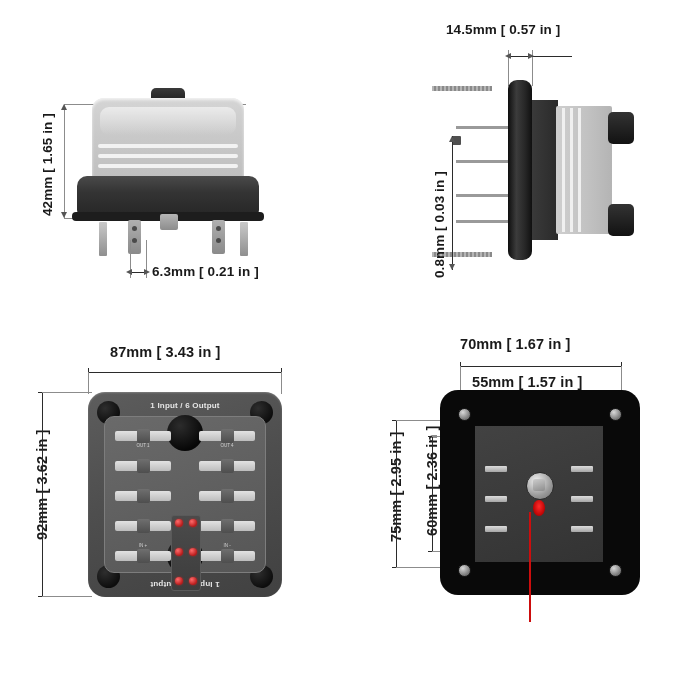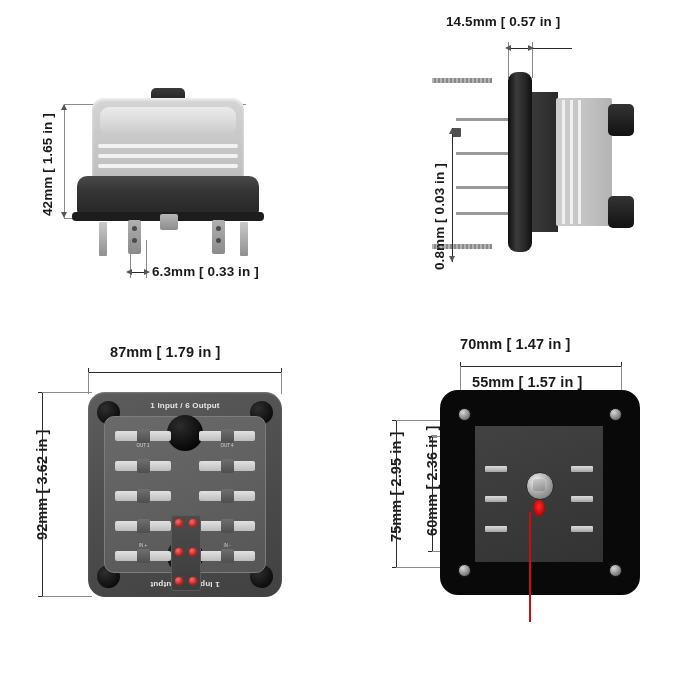--- a/index.html
+++ b/index.html
@@ -90,21 +90,21 @@
     background:linear-gradient(180deg,#b0b0b0,#8a8a8a);
     border-radius:2px;
   }
   .fe-term i{position:absolute;left:4px;width:5px;height:5px;background:#4a4a4a;border-radius:50%;}
   .fe-center-post{
     position:absolute;left:160px;top:214px;width:18px;height:16px;
     background:linear-gradient(180deg,#b5b5b5,#8d8d8d);border-radius:2px;
   }
 
   
-  #view-side-profile{left:360px;top:0;width:340px;height:320px;}
+  #view-side-profile{left:360px;top:8px;width:340px;height:320px;}
   .sp-bezel{
     position:absolute;left:148px;top:72px;width:24px;height:180px;
     background:linear-gradient(90deg,#0e0e0e 0%,#3c3c3c 35%,#272727 70%,#101010 100%);
     border-radius:9px;
   }
   .sp-body{
     position:absolute;left:170px;top:92px;width:28px;height:140px;
     background:linear-gradient(90deg,#3b3b3b,#2a2a2a);
   }
   .sp-clear{
@@ -247,21 +247,21 @@
       <i style="top:6px;"></i>
         <i style="top:18px;"></i>
     </div>
     <div class="fe-center-post"></div>
 
     <div class="ln-v" style="left:130px;top:240px;height:38px;"></div>
     <div class="ln-v" style="left:146px;top:240px;height:38px;"></div>
     <div class="ln-h dark" style="left:130px;top:272px;width:16px;"></div>
     <div class="arrowL" style="left:126px;top:269px;"></div>
     <div class="arrowR" style="left:144px;top:269px;"></div>
-    <div class="dim" style="left:152px;top:264px;">6.3mm [ 0.33 in ]</div>
+    <div class="dim" style="left:152px;top:264px;">6.3mm [ 0.21 in ]</div>
   </div>
 
   <div class="panel" id="view-side-profile">
 
     <div class="dim" style="left:86px;top:14px;">14.5mm [ 0.57 in ]</div>
     <div class="ln-v" style="left:148px;top:42px;height:36px;"></div>
     <div class="ln-v" style="left:172px;top:42px;height:36px;"></div>
     <div class="ln-h dark" style="left:148px;top:48px;width:64px;"></div>
     <div class="arrowL" style="left:145px;top:45px;"></div>
     <div class="arrowR" style="left:168px;top:45px;"></div>
@@ -284,21 +284,21 @@
     <div class="sp-knob" style="top:196px;"></div>
 
     <div class="ln-v dark" style="left:92px;top:128px;height:134px;"></div>
     <div class="arrowU" style="left:89px;top:128px;"></div>
     <div class="arrowD" style="left:89px;top:256px;"></div>
     <div class="dim vert" style="left:72px;top:270px;">0.8mm [ 0.03 in ]</div>
   </div>
 
   <div class="panel" id="view-front-face">
 
-    <div class="dim bigdim" style="left:110px;top:14px;">87mm [ 1.79 in ]</div>
+    <div class="dim bigdim" style="left:110px;top:14px;">87mm [ 3.43 in ]</div>
     <div class="ln-h dark" style="left:88px;top:42px;width:194px;"></div>
     <div class="tick-v" style="left:88px;top:38px;"></div>
     <div class="tick-v" style="left:281px;top:38px;"></div>
     <div class="ln-v" style="left:88px;top:42px;height:22px;"></div>
     <div class="ln-v" style="left:281px;top:42px;height:22px;"></div>
 
     <div class="dim bigdim vert" style="left:34px;top:210px;">92mm [ 3.62 in ]</div>
     <div class="ln-v dark" style="left:42px;top:62px;height:205px;"></div>
     <div class="tick-h" style="left:38px;top:62px;"></div>
     <div class="tick-h" style="left:38px;top:266px;"></div>
@@ -341,21 +341,21 @@
           <div class="ff-led" style="right:3px;top:32px;"></div>
           <div class="ff-led" style="left:3px;top:61px;"></div>
           <div class="ff-led" style="right:3px;top:61px;"></div>
         </div>
       </div>
     </div>
   </div>
 
   <div class="panel" id="view-rear-face">
 
-    <div class="dim bigdim" style="left:100px;top:6px;">70mm [ 1.47 in ]</div>
+    <div class="dim bigdim" style="left:100px;top:6px;">70mm [ 1.67 in ]</div>
     <div class="ln-h dark" style="left:100px;top:36px;width:162px;"></div>
     <div class="tick-v" style="left:100px;top:32px;"></div>
     <div class="tick-v" style="left:261px;top:32px;"></div>
     <div class="ln-v" style="left:100px;top:36px;height:54px;"></div>
     <div class="ln-v" style="left:261px;top:36px;height:54px;"></div>
 
     <div class="dim bigdim" style="left:112px;top:44px;">55mm [ 1.57 in ]</div>
     <div class="ln-h dark" style="left:116px;top:72px;width:130px;"></div>
     <div class="tick-v" style="left:116px;top:68px;"></div>
     <div class="tick-v" style="left:245px;top:68px;"></div>

